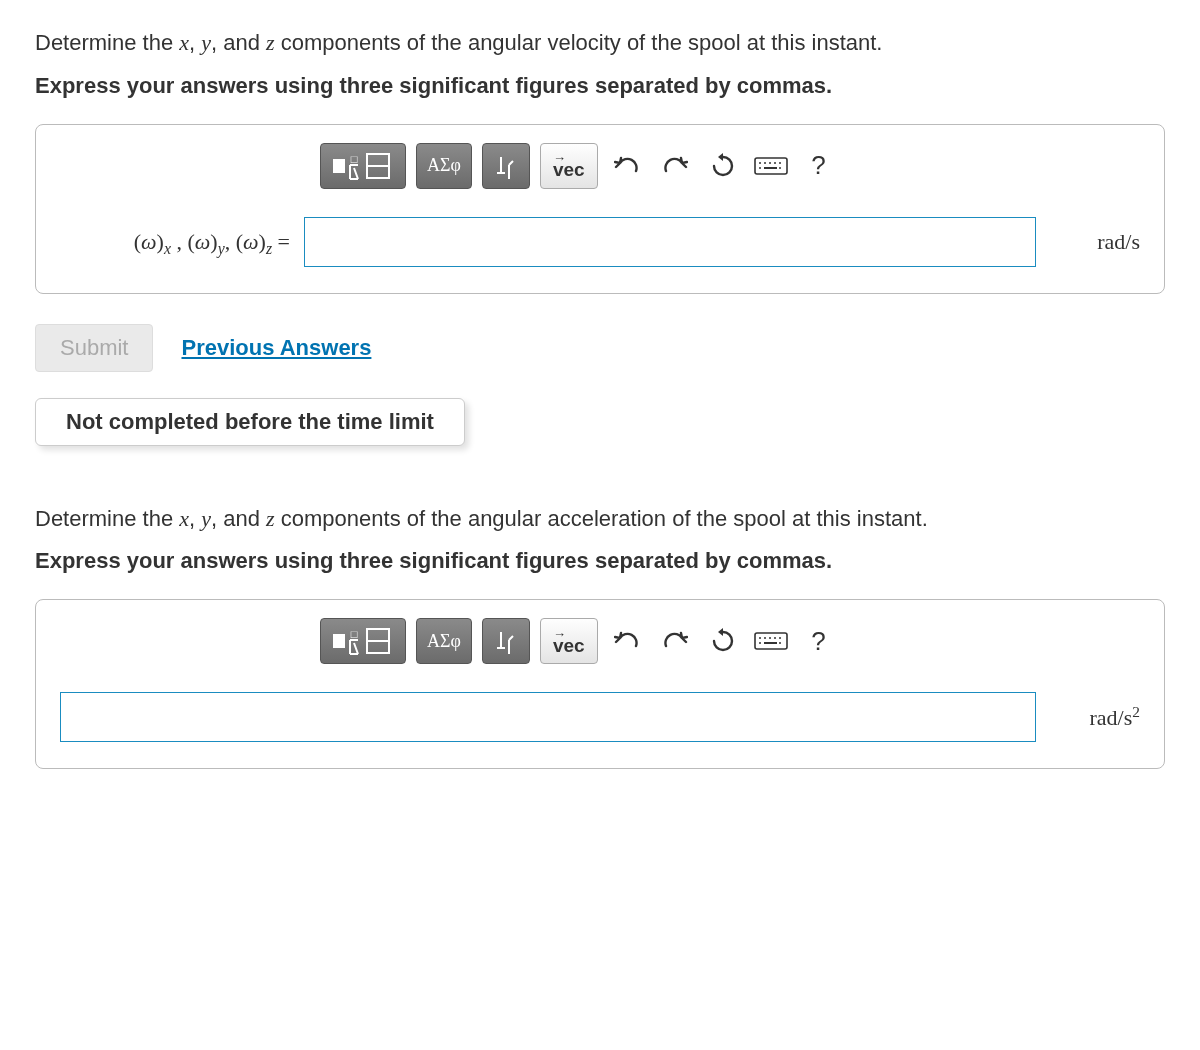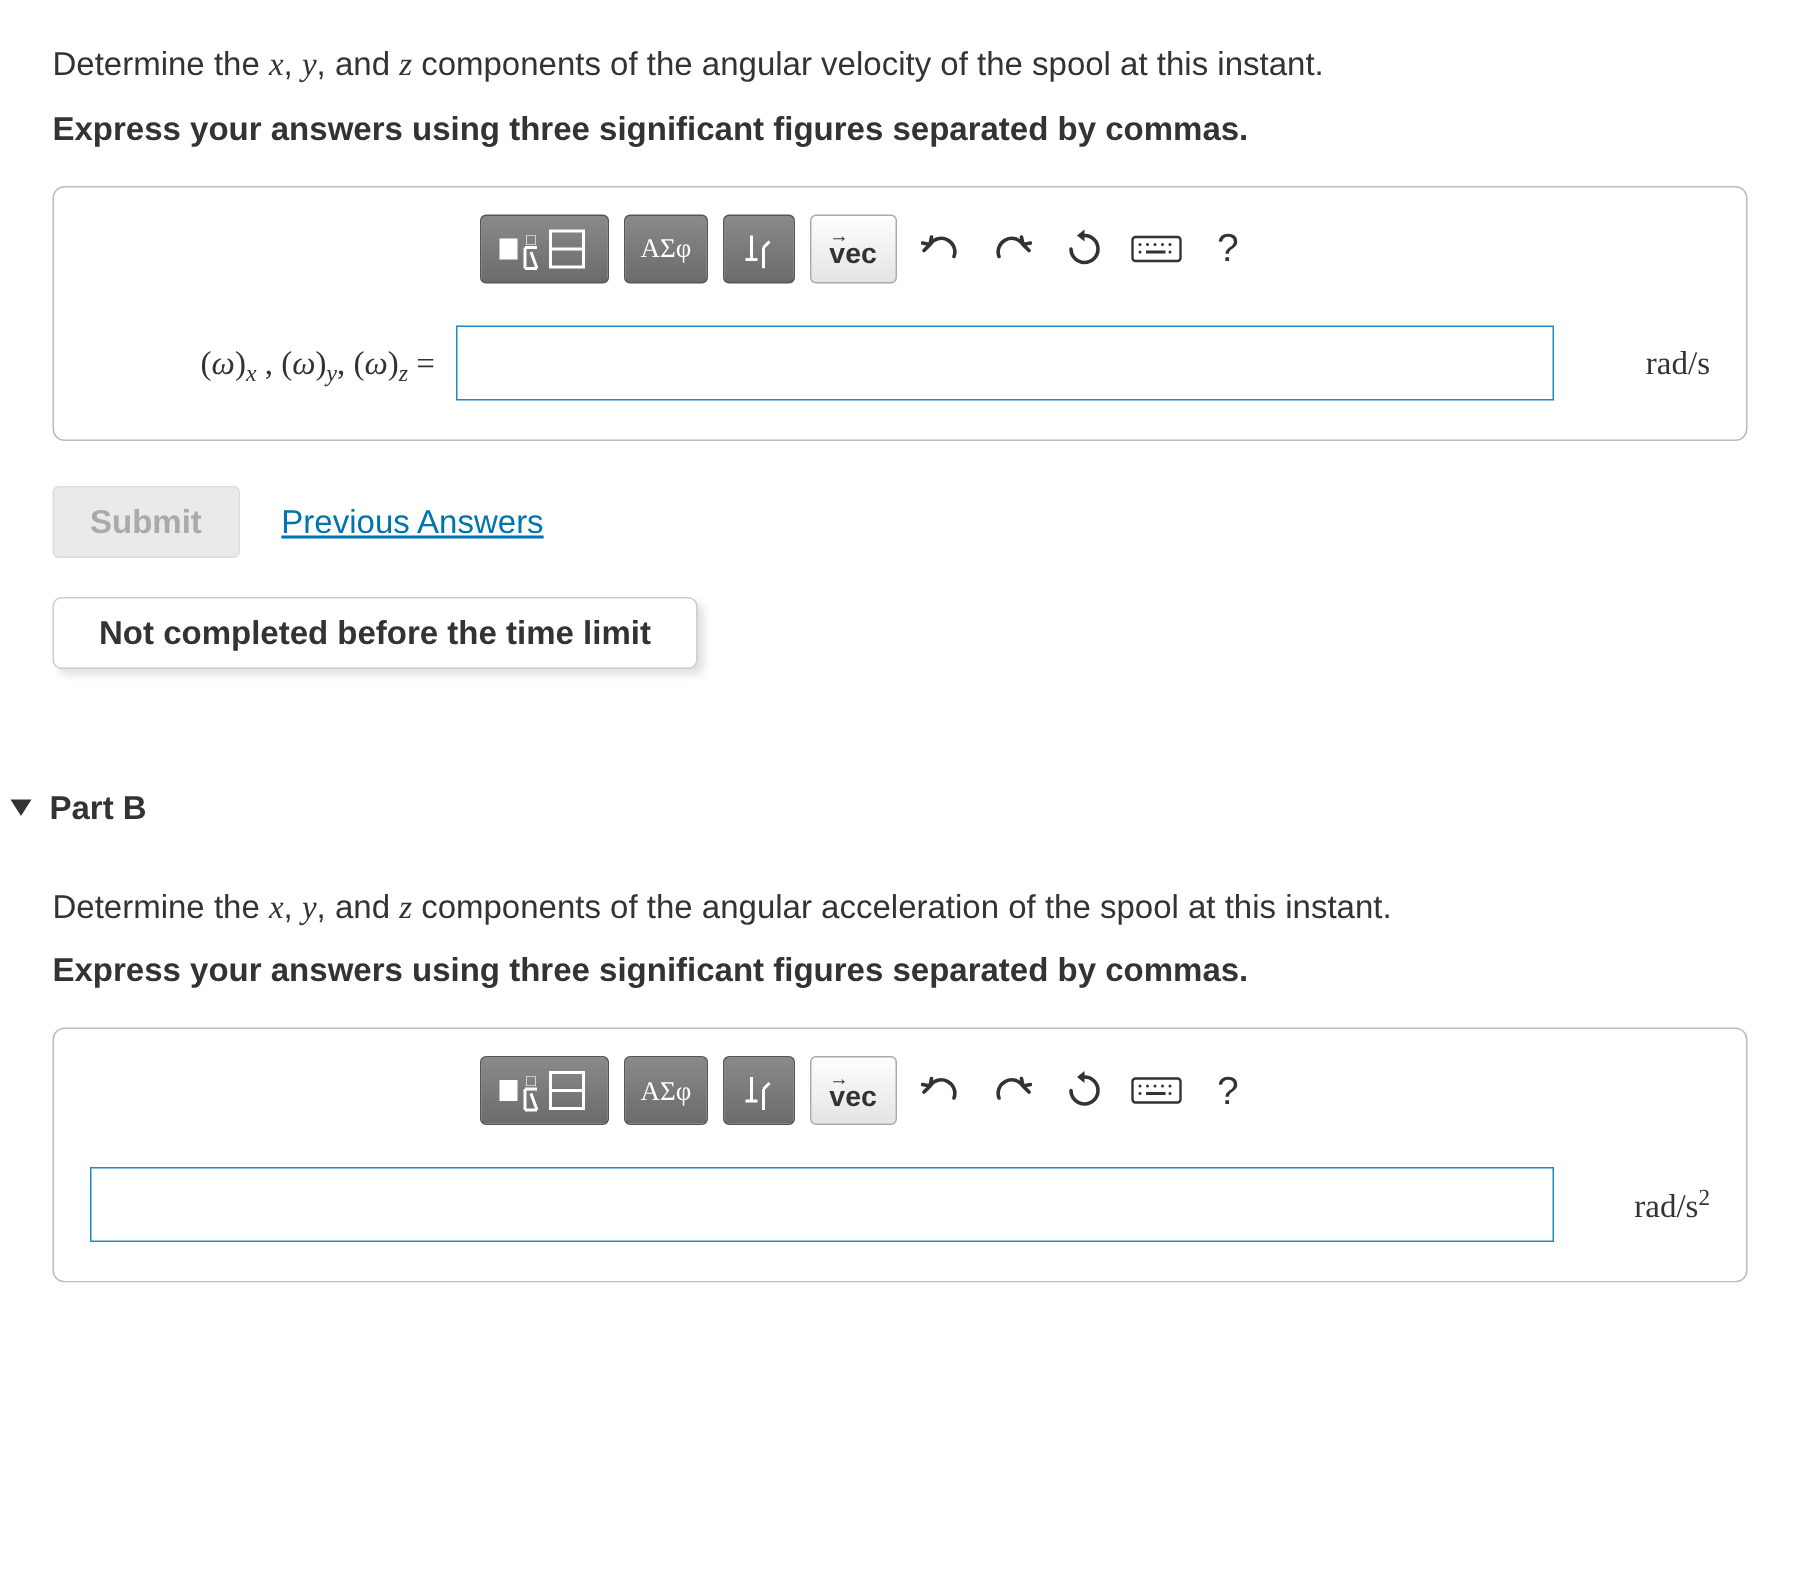--- a/index.html
+++ b/index.html
@@ -104,25 +104,24 @@
     gap: 28px;
     margin: 30px 0 26px 0;
   }
   .submit-btn {
     background: #eaeaea;
     border: 1px solid #ddd;
     color: #aaa;
     font-size: 22px;
     padding: 10px 24px;
     border-radius: 4px;
-    font-weight: bold;
   }
   .prev-link {
     color: #0073b1;
-    font-weight: normal;
+    font-weight: bold;
     text-decoration: underline;
     font-size: 22px;
   }
   .status-msg {
     display: inline-block;
     background: #fff;
     border: 1px solid #ccc;
     border-radius: 6px;
     padding: 10px 30px;
     font-weight: bold;
@@ -237,24 +236,20 @@
   </div>
 
   <div class="actions-row">
     <button class="submit-btn">Submit</button>
     <a href="#" class="prev-link">Previous Answers</a>
   </div>
 
   <div class="status-msg">Not completed before the time limit</div>
 
   
-  <div class="part-header-row">
-    <div class="caret"></div>
-    <div class="part-title">Part B</div>
-  </div>
 
   <div class="prompt-line">
     <span>Determine the </span><span class="math-var">x</span><span>, </span><span class="math-var">y</span><span>, and </span><span class="math-var">z</span><span> components of the angular acceleration of the spool at this instant.</span>
   </div>
   <div class="prompt-line bold-line">Express your answers using three significant figures separated by commas.</div>
 
   <div class="answer-box">
     <div class="toolbar-row">
       <div class="tb-btn tb-dark">
         <svg width="64" height="30" viewBox="0 0 64 30">

